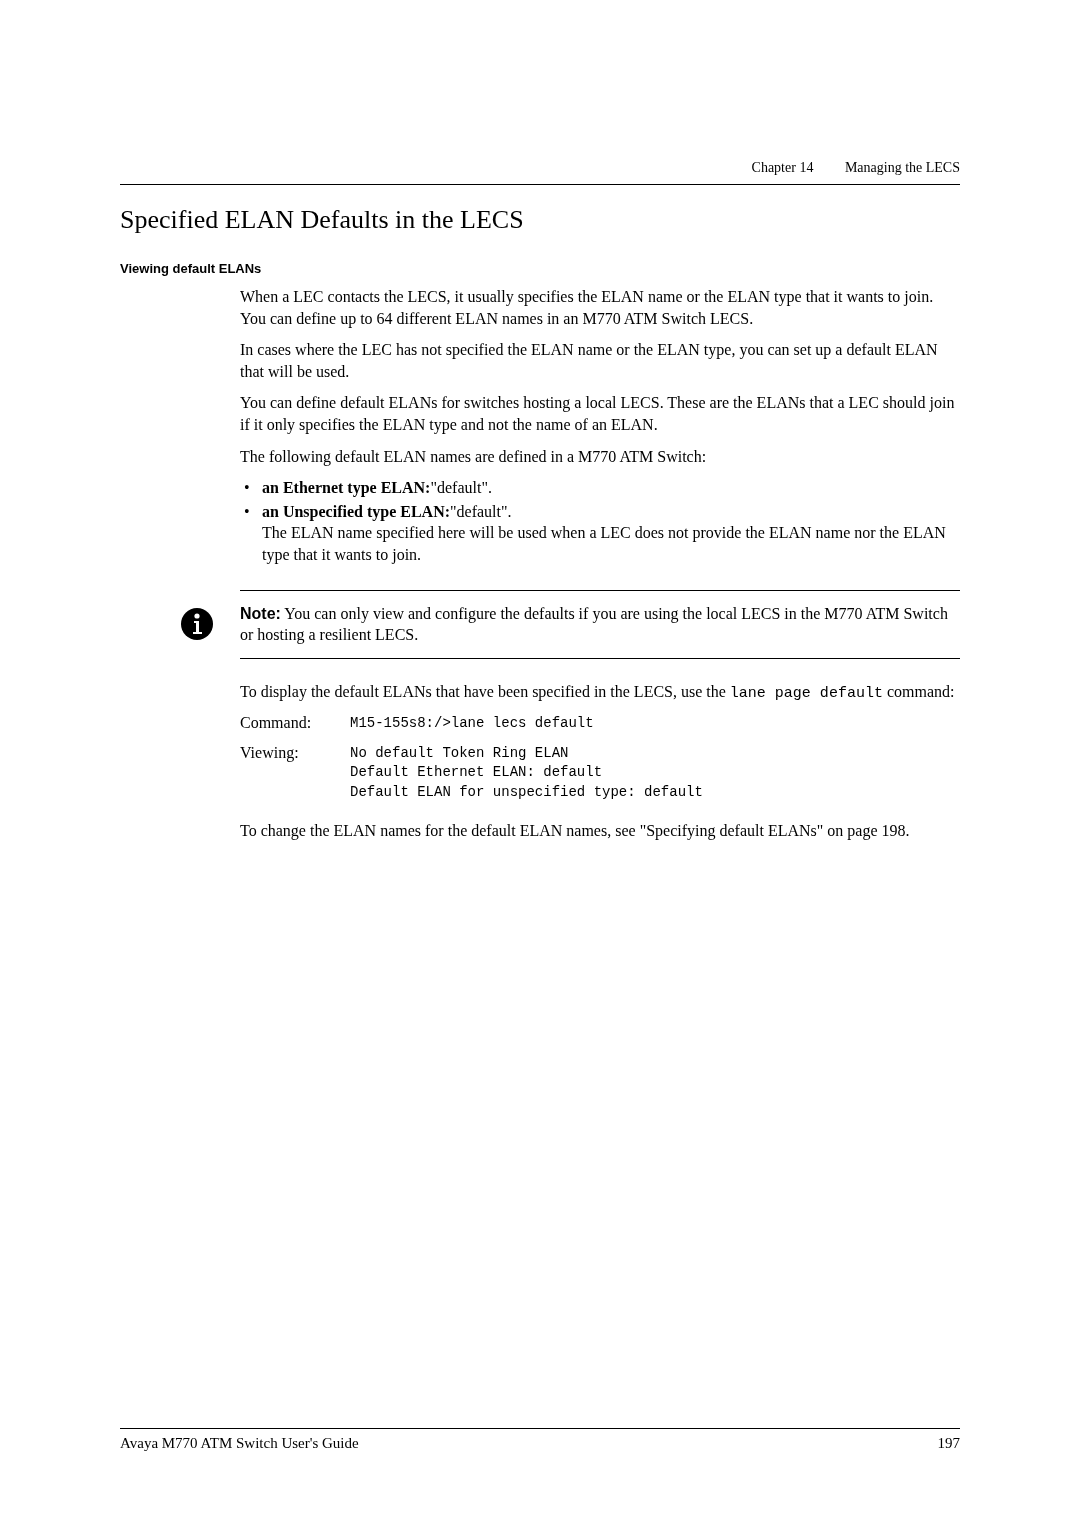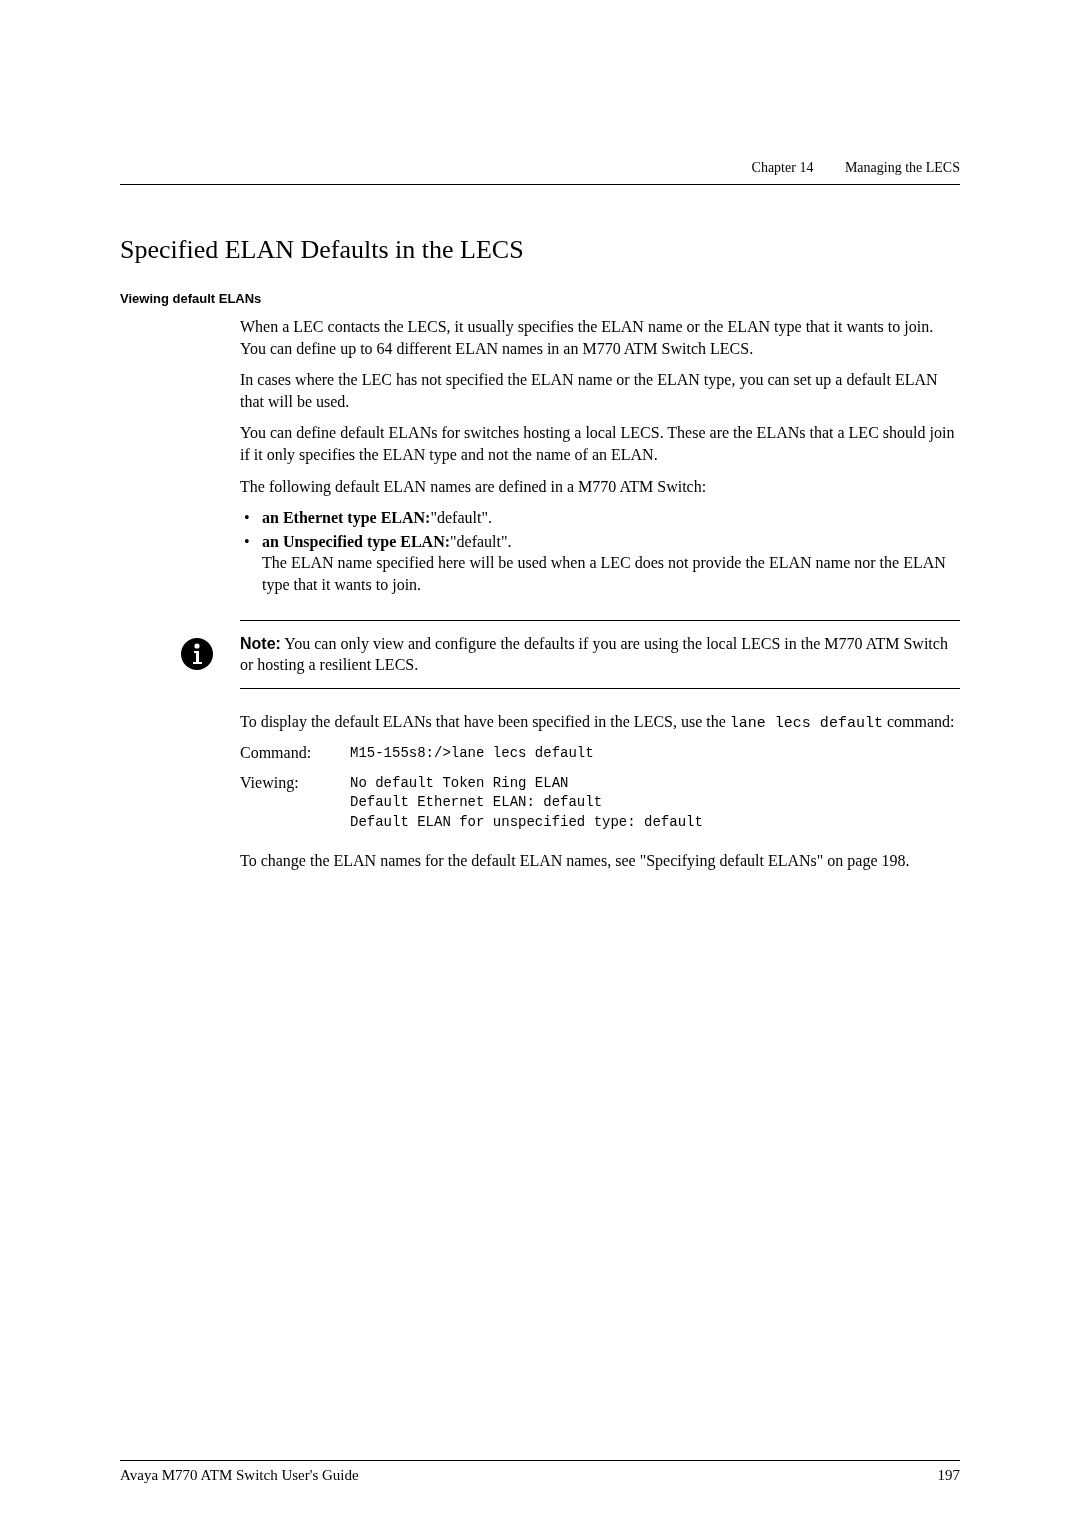--- a/index.html
+++ b/index.html
@@ -24,21 +24,21 @@
     font-size: 14px;
     text-align: right;
     margin-bottom: 8px;
   }
   .header-chapter {
     margin-right: 28px;
   }
   .section-title {
     font-size: 26px;
     font-weight: normal;
-    margin-top: 50px;
+    margin-top: 20px;
     margin-bottom: 26px;
   }
   .subsection-title {
     font-family: Arial, Helvetica, sans-serif;
     font-size: 13px;
     font-weight: bold;
     margin-bottom: 10px;
   }
   .body-block {
     margin-left: 120px;
@@ -114,21 +114,21 @@
     font-size: 16px;
   }
   .cmd-value {
     font-family: "Courier New", Courier, monospace;
     font-size: 14px;
     line-height: 1.4;
     white-space: pre;
   }
   .footer {
     position: absolute;
-    bottom: 44px;
+    bottom: 76px;
     left: 120px;
     right: 120px;
   }
   .footer-rule {
     border-top: 1px solid #000;
     margin-bottom: 6px;
   }
   .footer-row {
     display: flex;
     justify-content: space-between;
@@ -177,21 +177,21 @@
         <path d="M14 14 h5 v11 h3 v2 h-9 v-2 h3 v-9 h-2 z" fill="#fff"></path>
       </svg>
       <div class="note-text">
         <span class="note-label">Note:</span><span>  You can only view and configure the defaults if you are using the local LECS in the M770 ATM Switch or hosting a resilient LECS.</span>
       </div>
     </div>
     <div class="note-rule"></div>
   </div>
 
   <p class="para">
-    <span>To display the default ELANs that have been specified in the LECS, use the </span><span class="mono">lane lecs default</span><span> command:</span>
+    <span>To display the default ELANs that have been specified in the LECS, use the </span><span class="mono">lane page default</span><span> command:</span>
   </p>
 
   <div class="cmd-table">
     <div class="cmd-row">
       <div class="cmd-label">Command:</div>
       <div class="cmd-value">M15-155s8:/&gt;lane lecs default</div>
     </div>
     <div class="cmd-row">
       <div class="cmd-label">Viewing:</div>
       <div class="cmd-value">No default Token Ring ELAN

